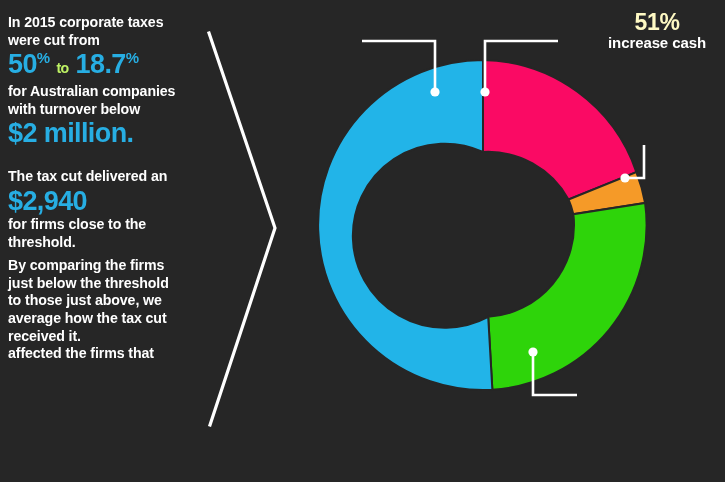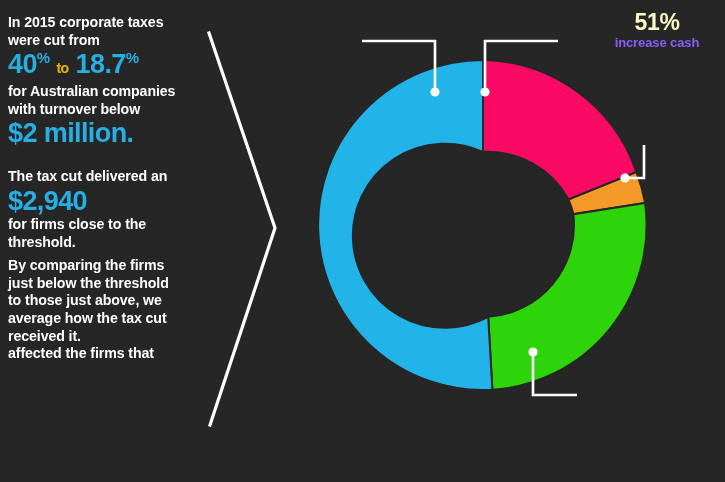--- a/index.html
+++ b/index.html
@@ -46,21 +46,21 @@
     color: #27AEE3;
     letter-spacing: -0.6px;
   }
   .big .sup {
     font-size: 15px;
     vertical-align: super;
     line-height: 0;
   }
   .big .mid {
     font-size: 14.2px;
-    color: #eab308;
+    color: #bef264;
     vertical-align: baseline;
     font-weight: bold;
   }
   .nowrapline { white-space: nowrap; }
 
   
   .chevron {
     position: absolute;
     left: 195px;
     top: 18px;
@@ -90,40 +90,40 @@
   .callout .pct {
     display: block;
     font-size: 23px;
     font-weight: bold;
     color: #fef9c3;
     line-height: 25px;
     letter-spacing: -0.3px;
   }
   .callout .cap {
     display: block;
-    font-size: 13px;
+    font-size: 15px;
     font-weight: bold;
-    color: #8b5cf6;
+    color: #ffffff;
     line-height: 16px;
     letter-spacing: -0.1px;
   }
 
   .c-cash { left: 292px; top: 10px; width: 130px; text-align: center; }
 </style>
 </head>
 <body>
 
 <div id="page">
 
   <div class="text-panel">
 
     <div class="para p1">
       <div class="ln">In 2015 corporate taxes</div>
       <div class="ln">were cut from</div>
-      <div class="big nowrapline"><span>40</span><span class="sup">%</span> <span class="mid">to</span> <span>18.7</span><span class="sup">%</span></div>
+      <div class="big nowrapline"><span>50</span><span class="sup">%</span> <span class="mid">to</span> <span>18.7</span><span class="sup">%</span></div>
       <div class="ln">for Australian companies</div>
       <div class="ln">with turnover below</div>
       <div class="big">$2 million.</div>
     </div>
 
     <div class="para p2">
       <div class="ln">The tax cut delivered an</div>
       <div class="big">$2,940</div>
       <div class="ln">for firms close to the</div>
       <div class="ln">threshold.</div>

